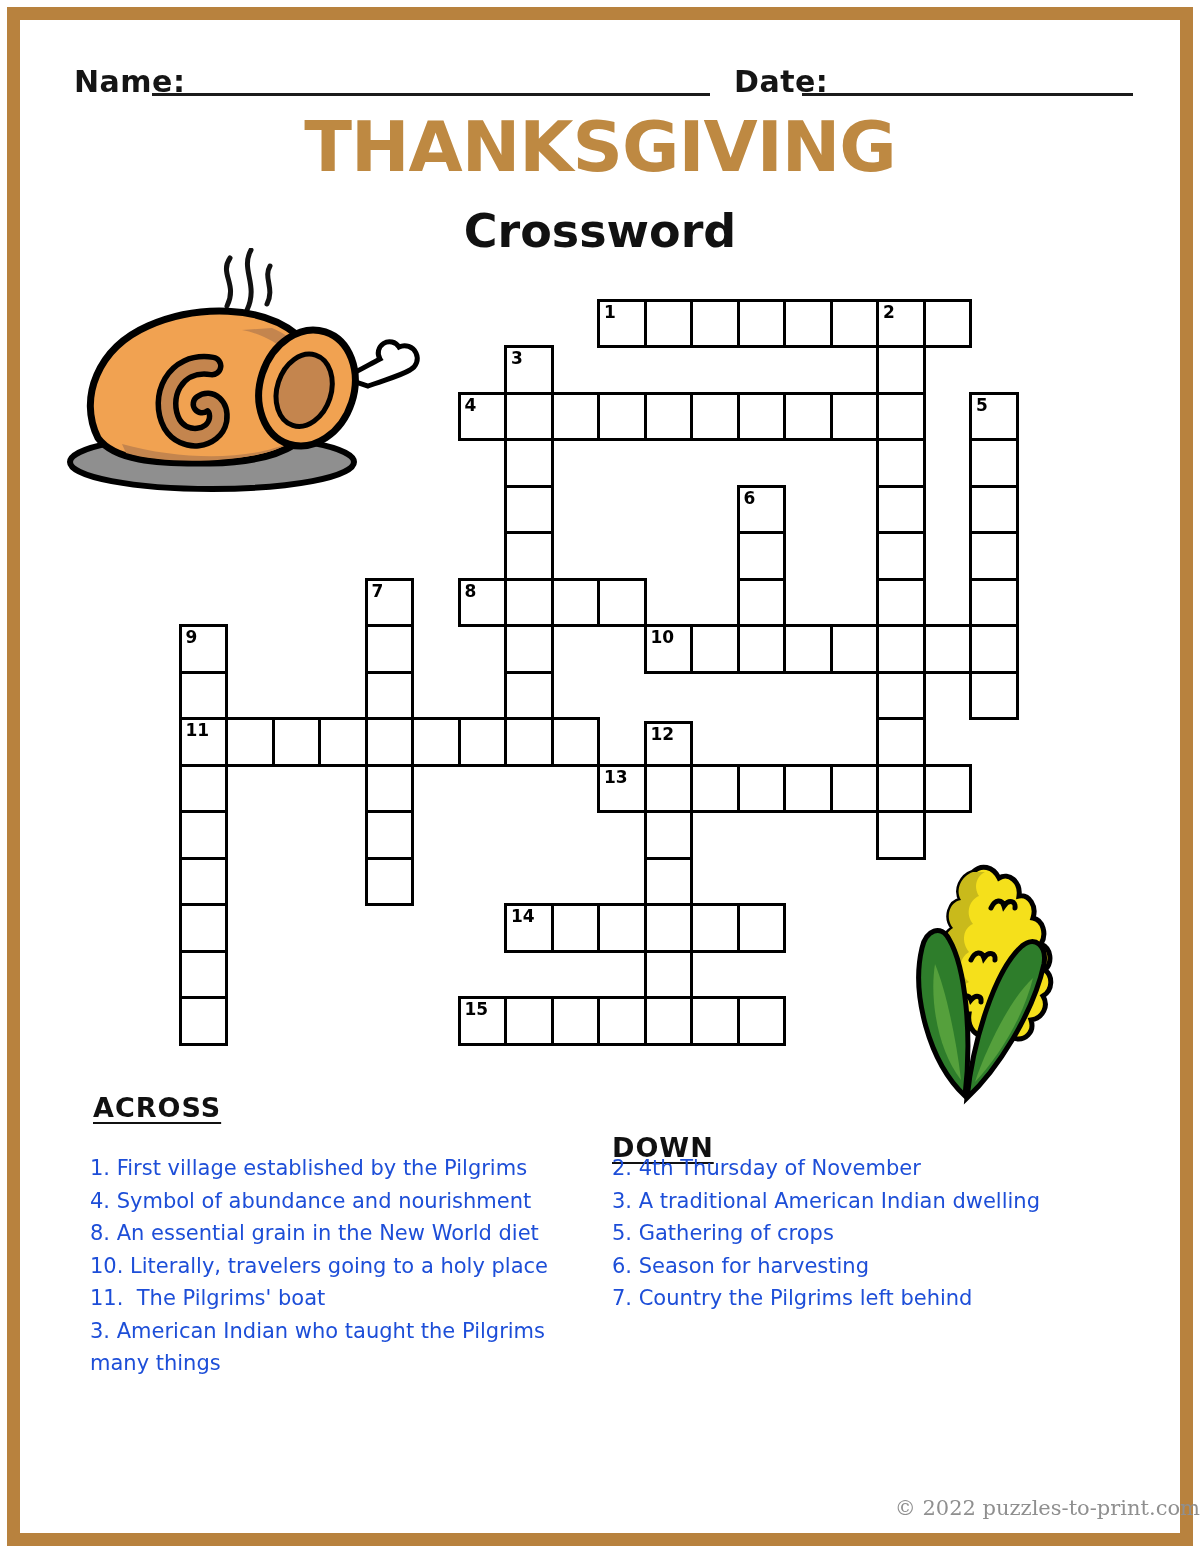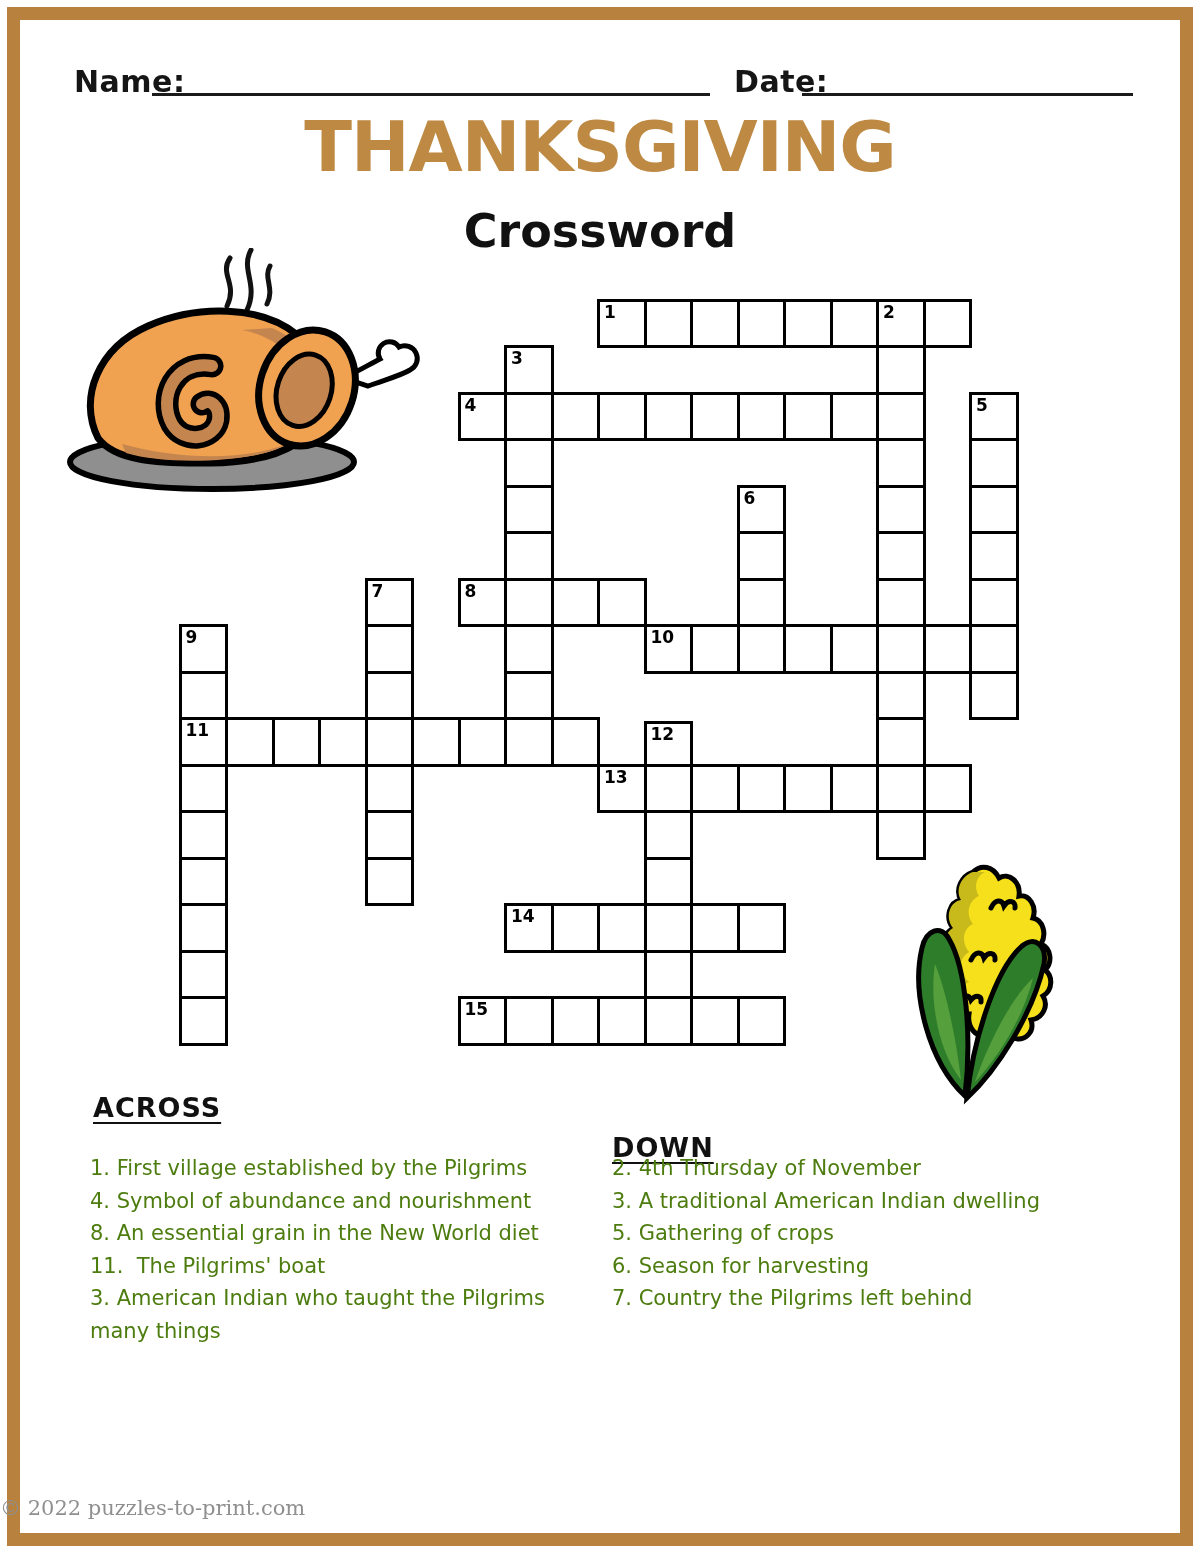--- a/index.html
+++ b/index.html
@@ -10,23 +10,23 @@
   .write-line{position:absolute;height:0;border-bottom:3px solid #1b1b1b;}
   .title{position:absolute;left:0;right:0;top:106px;text-align:center;font-size:70px;font-weight:800;
          letter-spacing:-1px;color:#BE8942;}
   .subtitle{position:absolute;left:0;right:0;top:204px;text-align:center;font-size:46px;font-weight:600;color:#111;}
   .illus{position:absolute;}
   .grid{position:absolute;left:180px;top:300px;width:845px;height:750px;}
   .cell{position:absolute;width:49.5px;height:49.5px;box-sizing:border-box;border:3px solid #000;background:#fff;}
   .cellnum{position:absolute;left:4px;top:0px;font-size:17px;font-weight:bold;line-height:1.25;color:#000;}
   .clue-head{position:absolute;font-size:27px;font-weight:600;letter-spacing:1px;text-decoration:underline;
              text-underline-offset:5px;color:#111;}
-  .clue-list{position:absolute;font-size:21px;line-height:32.5px;color:#4d7c0f;}
+  .clue-list{position:absolute;font-size:21px;line-height:32.5px;color:#1d4ed8;}
   .clue{white-space:pre-wrap;}
-  .footer{position:absolute;left:0;right:0;top:1496px;text-align:left;
+  .footer{position:absolute;left:0;right:0;top:1496px;text-align:right;
           font-family:"DejaVu Serif","Liberation Serif",serif;font-size:21px;color:#8F8F8F;}
 </style>
 </head>
 <body>
 
 <div class="page">
 
   <div class="frame" style="border-color: rgb(184, 130, 62);"></div>
 
   <div class="hdr-label" style="left:74px;top:64px;">Name:</div>
@@ -208,20 +208,21 @@
       <div class="cell" style="left: 417px; top: 696px;"></div>
       <div class="cell" style="left: 510px; top: 696px;"></div>
       <div class="cell" style="left: 556.5px; top: 696px;"></div>
     </div>
 
   <div class="clue-head" style="left:93px;top:1092px;">ACROSS</div>
   <div class="clue-list" style="left:90px;top:1152px;width:545px;">
       <div class="clue">1. First village established by the Pilgrims</div>
       <div class="clue">4. Symbol of abundance and nourishment</div>
       <div class="clue">8. An essential grain in the New World diet</div>
+      <div class="clue">10. Literally, travelers going to a holy place</div>
       <div class="clue">11.  The Pilgrims' boat</div>
       <div class="clue">3. American Indian who taught the Pilgrims
 many things</div>
     </div>
 
   <div class="clue-head" style="left:612px;top:1092px;margin-top:40px;">DOWN</div>
   <div class="clue-list" style="left:612px;top:1152px;width:560px;">
       <div class="clue">2. 4th Thursday of November</div>
       <div class="clue">3. A traditional American Indian dwelling</div>
       <div class="clue">5. Gathering of crops</div>

